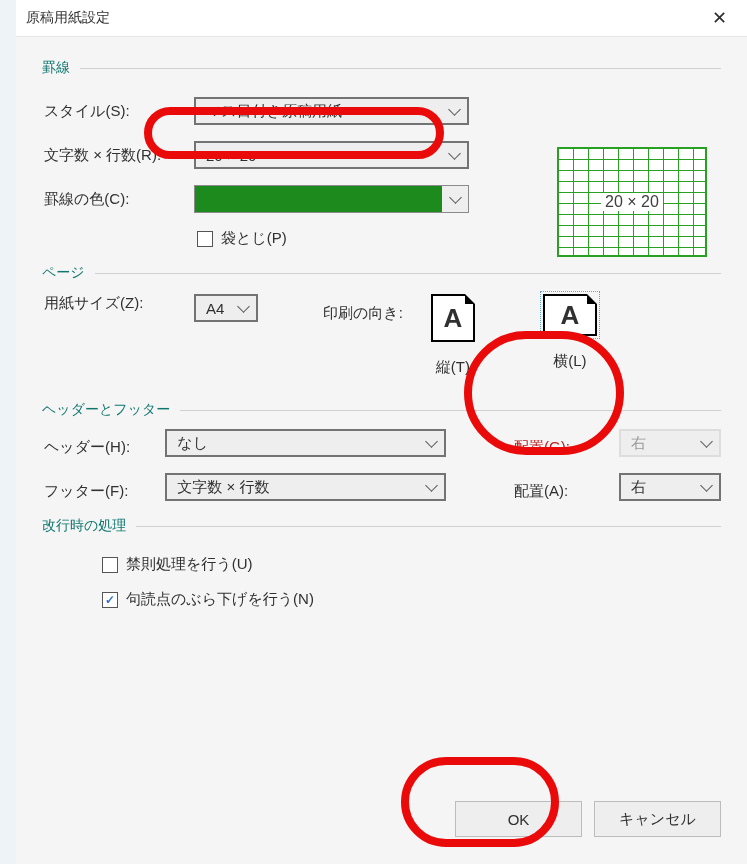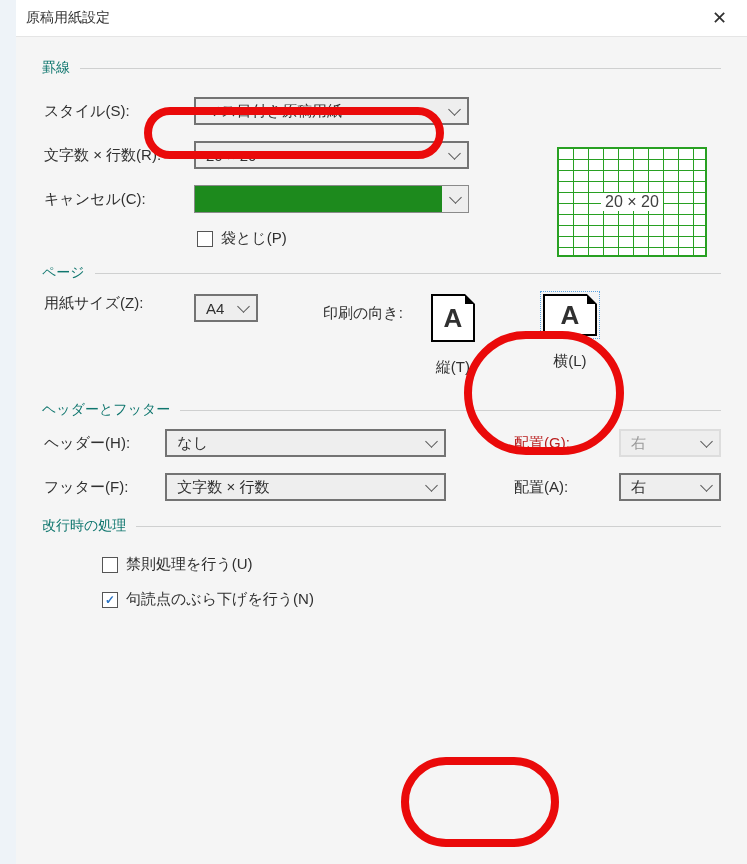--- a/index.html
+++ b/index.html
@@ -198,21 +198,21 @@
     height: 0;
     border-top: 10px solid #f5f5f5;
     border-left: 10px solid #000;
   }
   .orient-icon.landscape {
     width: 50px;
     height: 38px;
   }
   .hf-row {
     display: flex;
-    align-items: center;
+    align-items: flex-end;
     margin-bottom: 16px;
     gap: 20px;
   }
   .hf-label { width: 105px; padding-left: 2px; font-size: 15px; }
   .hf-drop { width: 290px; }
   .align-label {
     margin-left: 48px;
     width: 88px;
     font-size: 15px;
   }
@@ -281,21 +281,21 @@
 
     <div class="row">
       <div class="label">文字数 × 行数(R):</div>
       <div class="dropdown">
         <span>20 × 20</span>
         <span class="arrow"></span>
       </div>
     </div>
 
     <div class="row">
-      <div class="label">キャンセル(C):</div>
+      <div class="label">罫線の色(C):</div>
       <div class="color-swatch">
         <div class="fill"></div>
         <div class="arrow-box">
             <span class="arrow"></span>
           </div>
       </div>
     </div>
 
     <div class="checkbox-row">
       <span class="chk"></span>
@@ -375,19 +375,27 @@
     <div class="checkbox-row" style="margin-left:60px; margin-top:20px;">
       <span class="chk"></span>
       <span>禁則処理を行う(U)</span>
     </div>
 
     <div class="checkbox-row" style="margin-left:60px;">
       <span class="chk checked"></span>
       <span>句読点のぶら下げを行う(N)</span>
     </div>
 
+    <div class="btn-row">
+      <div class="btn">
+          <span>OK</span>
+        </div>
+      <div class="btn">
+          <span>キャンセル</span>
+        </div>
+    </div>
 
     <div class="highlight" style="left:128px; top:70px; width:300px; height:52px;"></div>
     <div class="highlight" style="left:448px; top:294px; width:160px; height:124px;"></div>
     <div class="highlight" style="left:385px; top:720px; width:158px; height:90px;"></div>
 
   </div>
 </div>
 
 </body></html>

